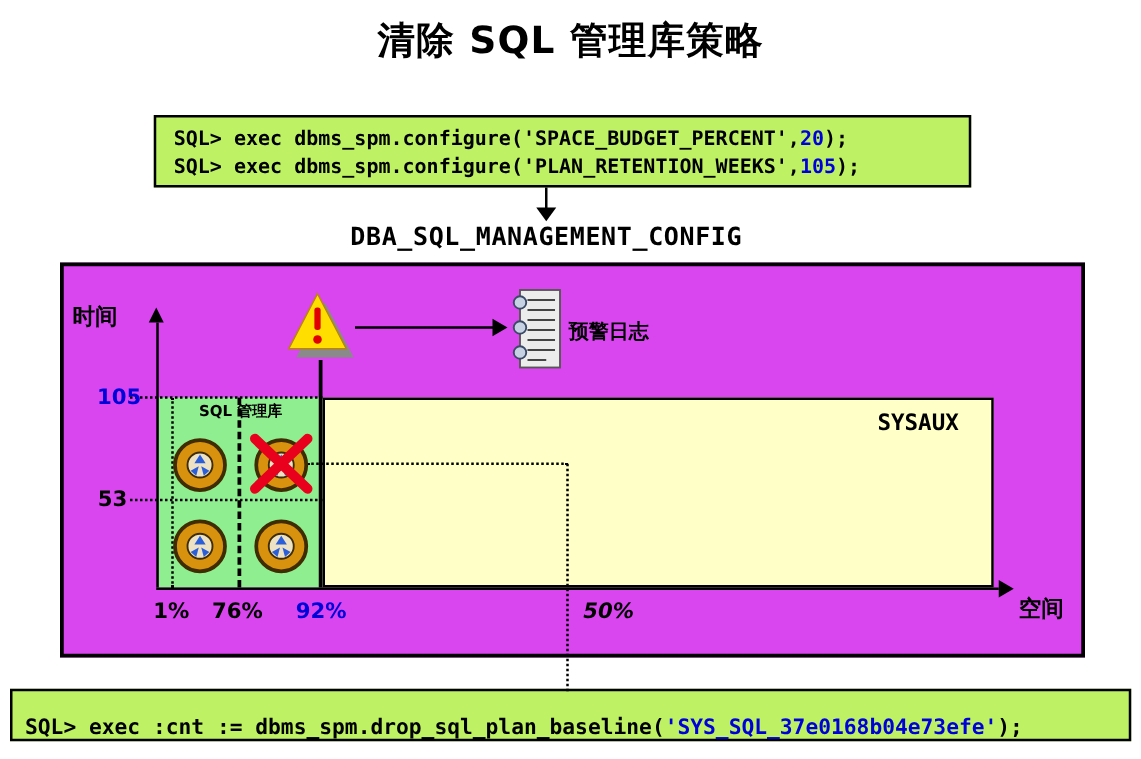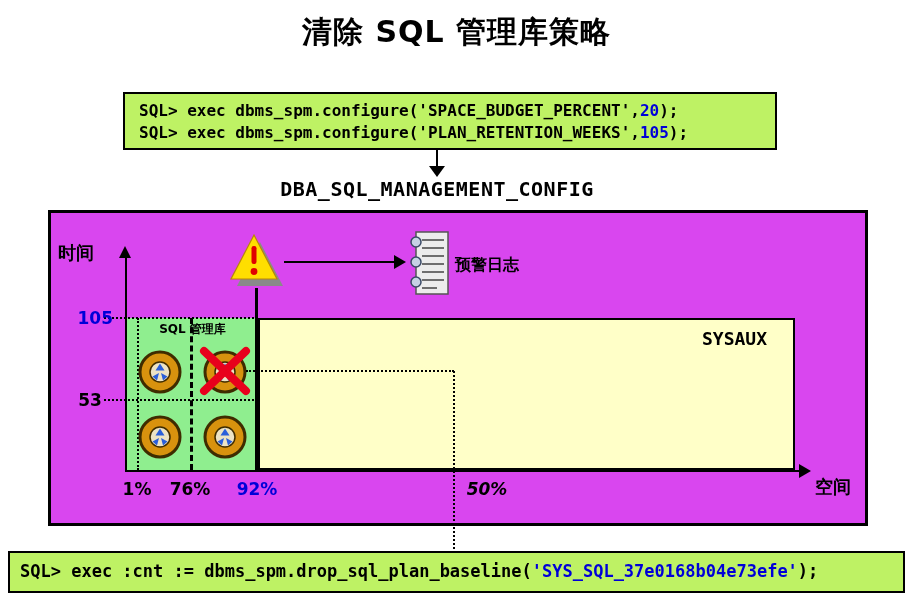--- a/index.html
+++ b/index.html
@@ -142,17 +142,17 @@
         <circle cx="9" cy="52" r="5" fill="#C6D2E4" stroke="#3A4A66" stroke-width="1.5"></circle>
       </svg>
     </div>
     <div class="abs lbl-sm nowrap" style="left:404px; top:42px;">预警日志</div>
 
   </div>
 
   <div class="abs dot-h" style="left:246px; top:370px; width:208px; z-index:5;"></div>
   <div class="abs dot-v" style="left:453px; top:371px; height:182px; z-index:5;"></div>
 
-  <div class="abs codebox nowrap" style="left:8px; top:551px; width:897px; height:42px; padding:7px 10px; font-size:17px; line-height:22px;">
+  <div class="abs codebox nowrap" style="left:8px; top:551px; width:897px; height:42px; padding:18px 10px; font-size:17px; line-height:22px;">
     <span>SQL&gt; exec :cnt := dbms_spm.drop_sql_plan_baseline(</span><span class="blue">'SYS_SQL_37e0168b04e73efe'</span><span>);</span>
   </div>
 
 </div>
 
 </body></html>

